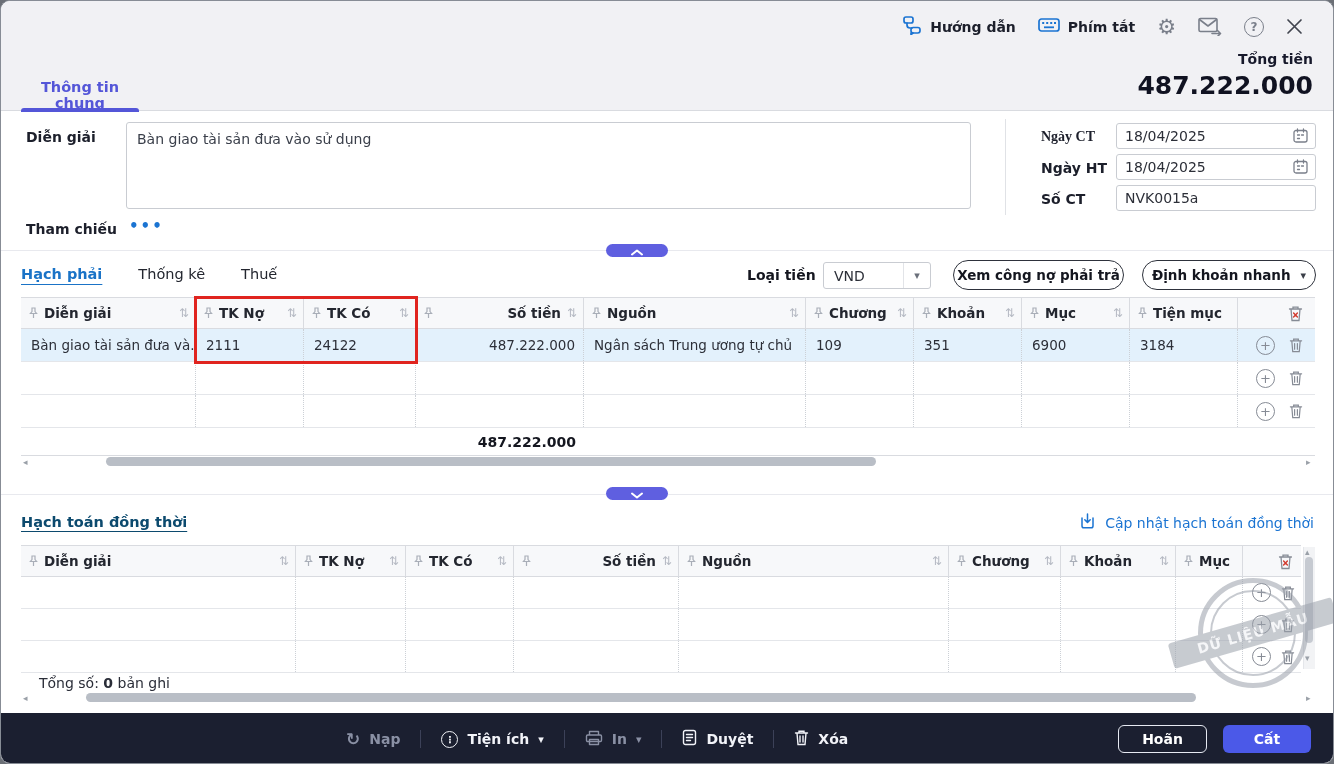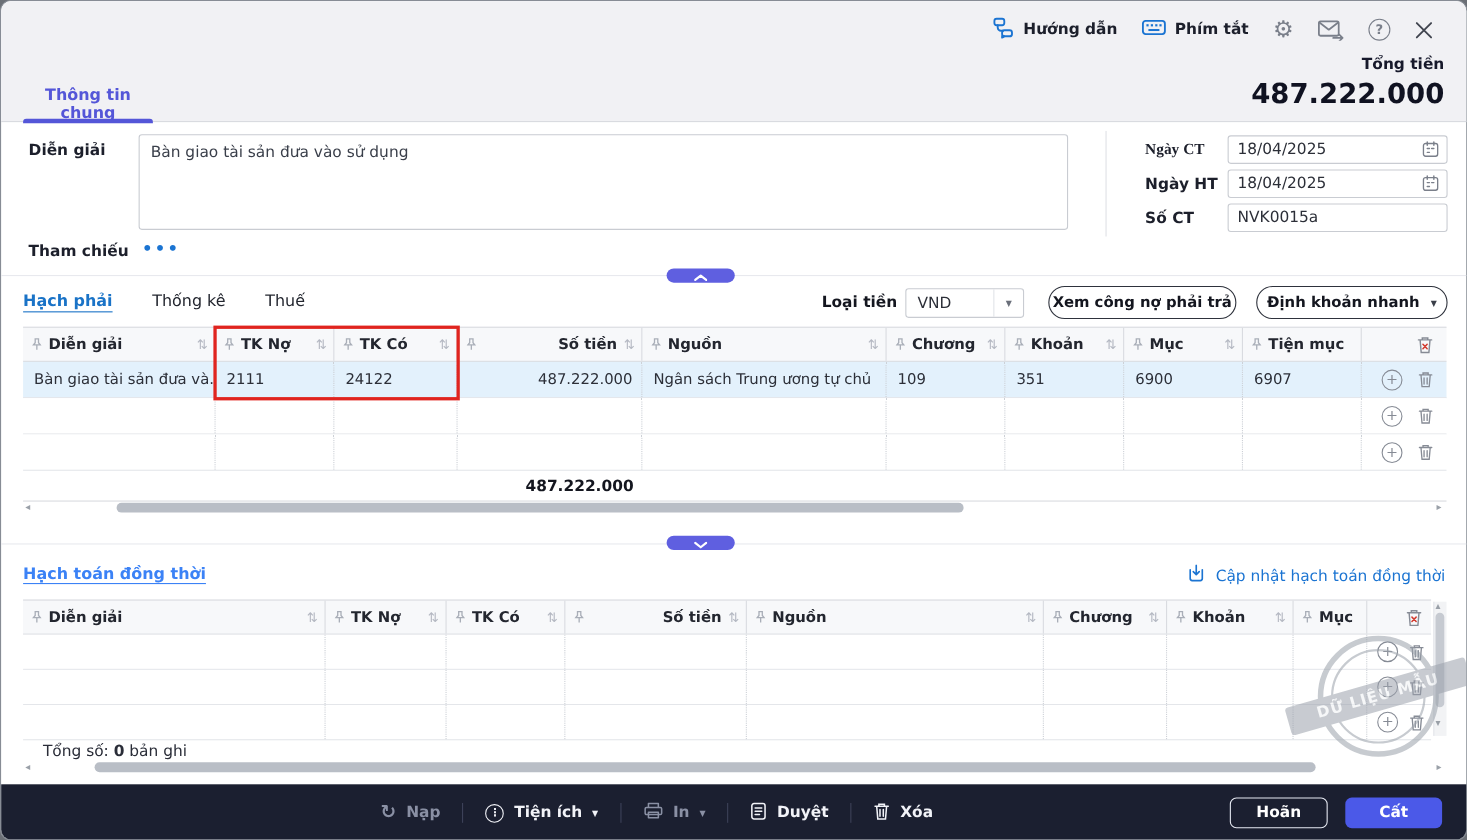--- a/index.html
+++ b/index.html
@@ -64,21 +64,21 @@
   .redbox{position:absolute;left:193px;top:295px;width:224px;height:68px;border:3px solid #e0241f;box-sizing:border-box;pointer-events:none;z-index:6;}
   
   .plus{width:19px;height:19px;border:1.4px solid #868b95;border-radius:50%;display:flex;align-items:center;justify-content:center;font-size:13px;color:#868b95;box-sizing:border-box;cursor:pointer;flex:0 0 auto;}
   .iconbtn{cursor:pointer;display:flex;align-items:center;flex:0 0 auto;}
   
   .hthumb{position:absolute;height:9px;background:#b9bec6;border-radius:5px;cursor:pointer;}
   .sarrow{position:absolute;font-size:9px;color:#9aa0a8;cursor:pointer;}
   .vtrack{position:absolute;left:1302px;top:546px;width:12px;height:122px;background:#f2f3f5;border-left:1px solid #e4e6ea;box-sizing:border-box;}
   .vthumb{position:absolute;left:1304px;top:556px;width:8px;height:86px;background:#c6cad1;border-radius:4px;cursor:pointer;}
   
-  .sec2-title{position:absolute;left:20px;top:513px;font-size:14.5px;font-weight:bold;color:#3b82f6;text-decoration:underline;text-underline-offset:4px;cursor:pointer;}
+  .sec2-title{position:absolute;left:20px;top:513px;font-size:14.5px;font-weight:bold;color:#0c4a6e;text-decoration:underline;text-underline-offset:4px;cursor:pointer;}
   .upd-link{position:absolute;right:19px;top:512px;display:flex;align-items:center;gap:9px;font-size:14px;color:#1b74d2;cursor:pointer;}
   .count-line{position:absolute;left:38px;top:674px;font-size:14px;color:#2a2d38;}
   .count-line b{font-weight:bold;}
   
   .wm{position:absolute;left:1192px;top:572px;width:120px;height:120px;opacity:.55;pointer-events:none;z-index:4;}
   .wm .ring1{position:absolute;left:5px;top:5px;width:110px;height:110px;border:5px solid #9aa0aa;border-radius:50%;box-sizing:border-box;}
   .wm .ring2{position:absolute;left:17px;top:17px;width:86px;height:86px;border:2px solid #9aa0aa;border-radius:50%;box-sizing:border-box;}
   .wm .banner{position:absolute;left:-25px;top:47px;width:170px;height:26px;background:#9ba1ab;border-radius:3px;transform:rotate(-16deg);display:flex;align-items:center;justify-content:center;font-size:14px;font-weight:bold;color:#eef0f3;letter-spacing:1px;}
   
   .footer{position:absolute;left:0;top:712px;width:1334px;height:52px;background:#1b1f30;display:flex;align-items:center;}
@@ -284,21 +284,21 @@
 
     <div class="tr hl">
       <div class="td c1">Bàn giao tài sản đưa và...</div>
       <div class="td c2">2111</div>
       <div class="td c3">24122</div>
       <div class="td c4 right">487.222.000</div>
       <div class="td c5">Ngân sách Trung ương tự chủ</div>
       <div class="td c6">109</div>
       <div class="td c7">351</div>
       <div class="td c8">6900</div>
-      <div class="td c9">6907</div>
+      <div class="td c9">3184</div>
       <div class="td c10 actions">
         <span class="plus">+</span>
         <span class="iconbtn">
           <svg width="14" height="16" viewBox="0 0 15 17" fill="none" stroke="#868b95" stroke-width="1.3" stroke-linecap="round">
             <path d="M1.5 4 h12 M5 4 V2.2 h5 V4 M3 4 l1 11.5 h7 l1 -11.5 M6 7 v6 M9 7 v6"></path>
           </svg>
         </span>
       </div>
     </div>
 

